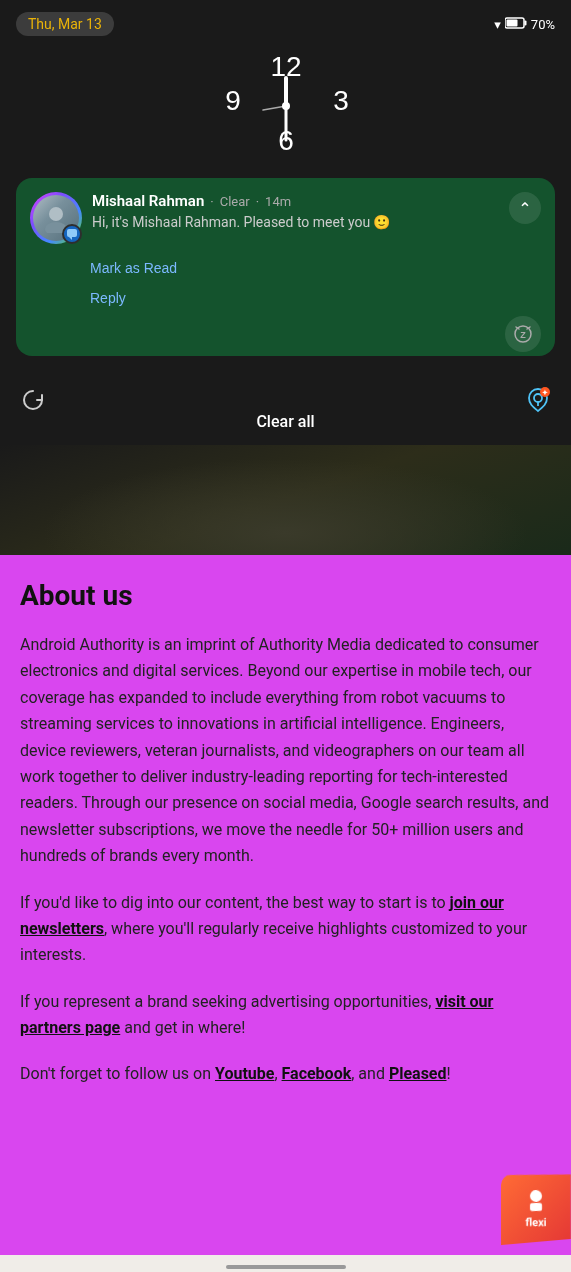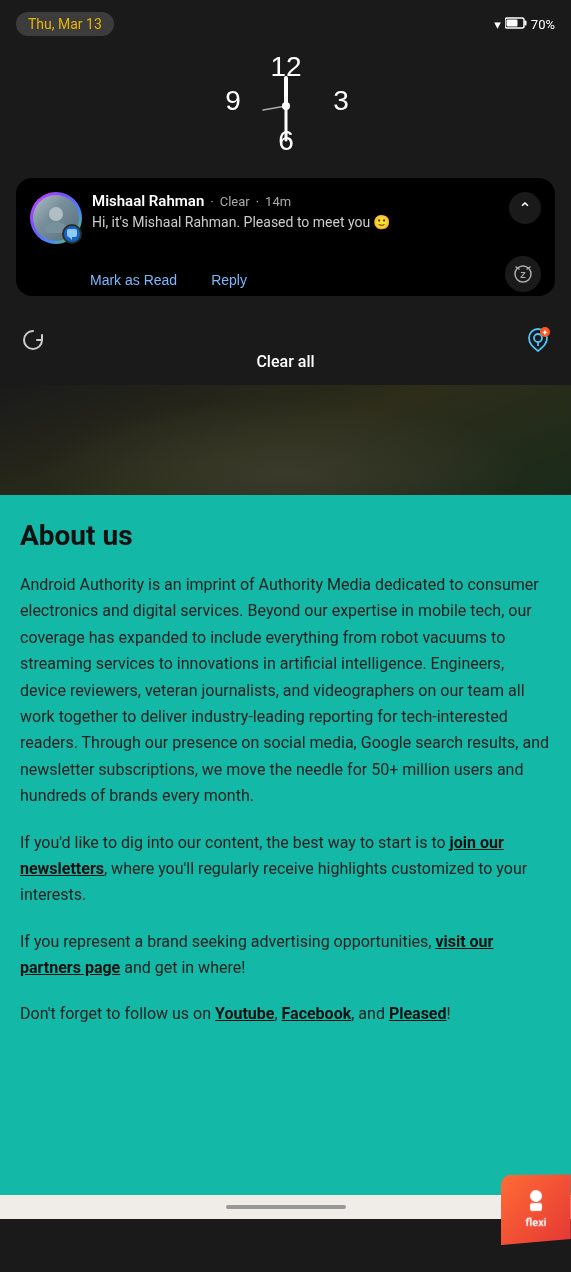--- a/index.html
+++ b/index.html
@@ -32,21 +32,21 @@
       display: flex;
       align-items: center;
       gap: 4px;
       color: #fff;
       font-size: 13px;
     }
 
     
     .notification-card {
       margin: 0 16px 8px;
-      background: #000000;
+      background: #14532d;
       border-radius: 16px;
       padding: 14px 14px 0;
     }
     .notif-header {
       display: flex;
       align-items: flex-start;
       gap: 10px;
     }
     .avatar-container {
       position: relative;
@@ -122,23 +122,24 @@
       color: #fff;
       font-size: 16px;
       display: flex;
       align-items: center;
       justify-content: center;
       cursor: pointer;
       flex-shrink: 0;
     }
     .notif-actions {
       display: flex;
-      align-items: flex-end;
+      align-items: flex-start;
       padding: 12px 0 4px 60px;
-      gap: 34px;
+      gap: 6px;
+      flex-direction: column;
     }
     .notif-action-btn {
       color: #7cb9ff;
       font-size: 14px;
       font-weight: 500;
       background: none;
       border: none;
       cursor: pointer;
       padding: 4px 0;
     }
@@ -194,21 +195,21 @@
     .bg-photo-inner {
       width: 100%;
       height: 100%;
       background: 
         radial-gradient(ellipse at 50% 80%, #3a3a2a 0%, transparent 60%),
         linear-gradient(160deg, #1a1a1a 0%, #2d2d1a 50%, #1a2a1a 100%);
     }
 
     
     .content-area {
-      background: #14b8a6;
+      background: #d946ef;
       padding: 24px 20px 40px;
       min-height: 700px;
     }
     .about-title {
       font-size: 28px;
       font-weight: 700;
       color: #111;
       margin-bottom: 20px;
     }
     .about-body {

